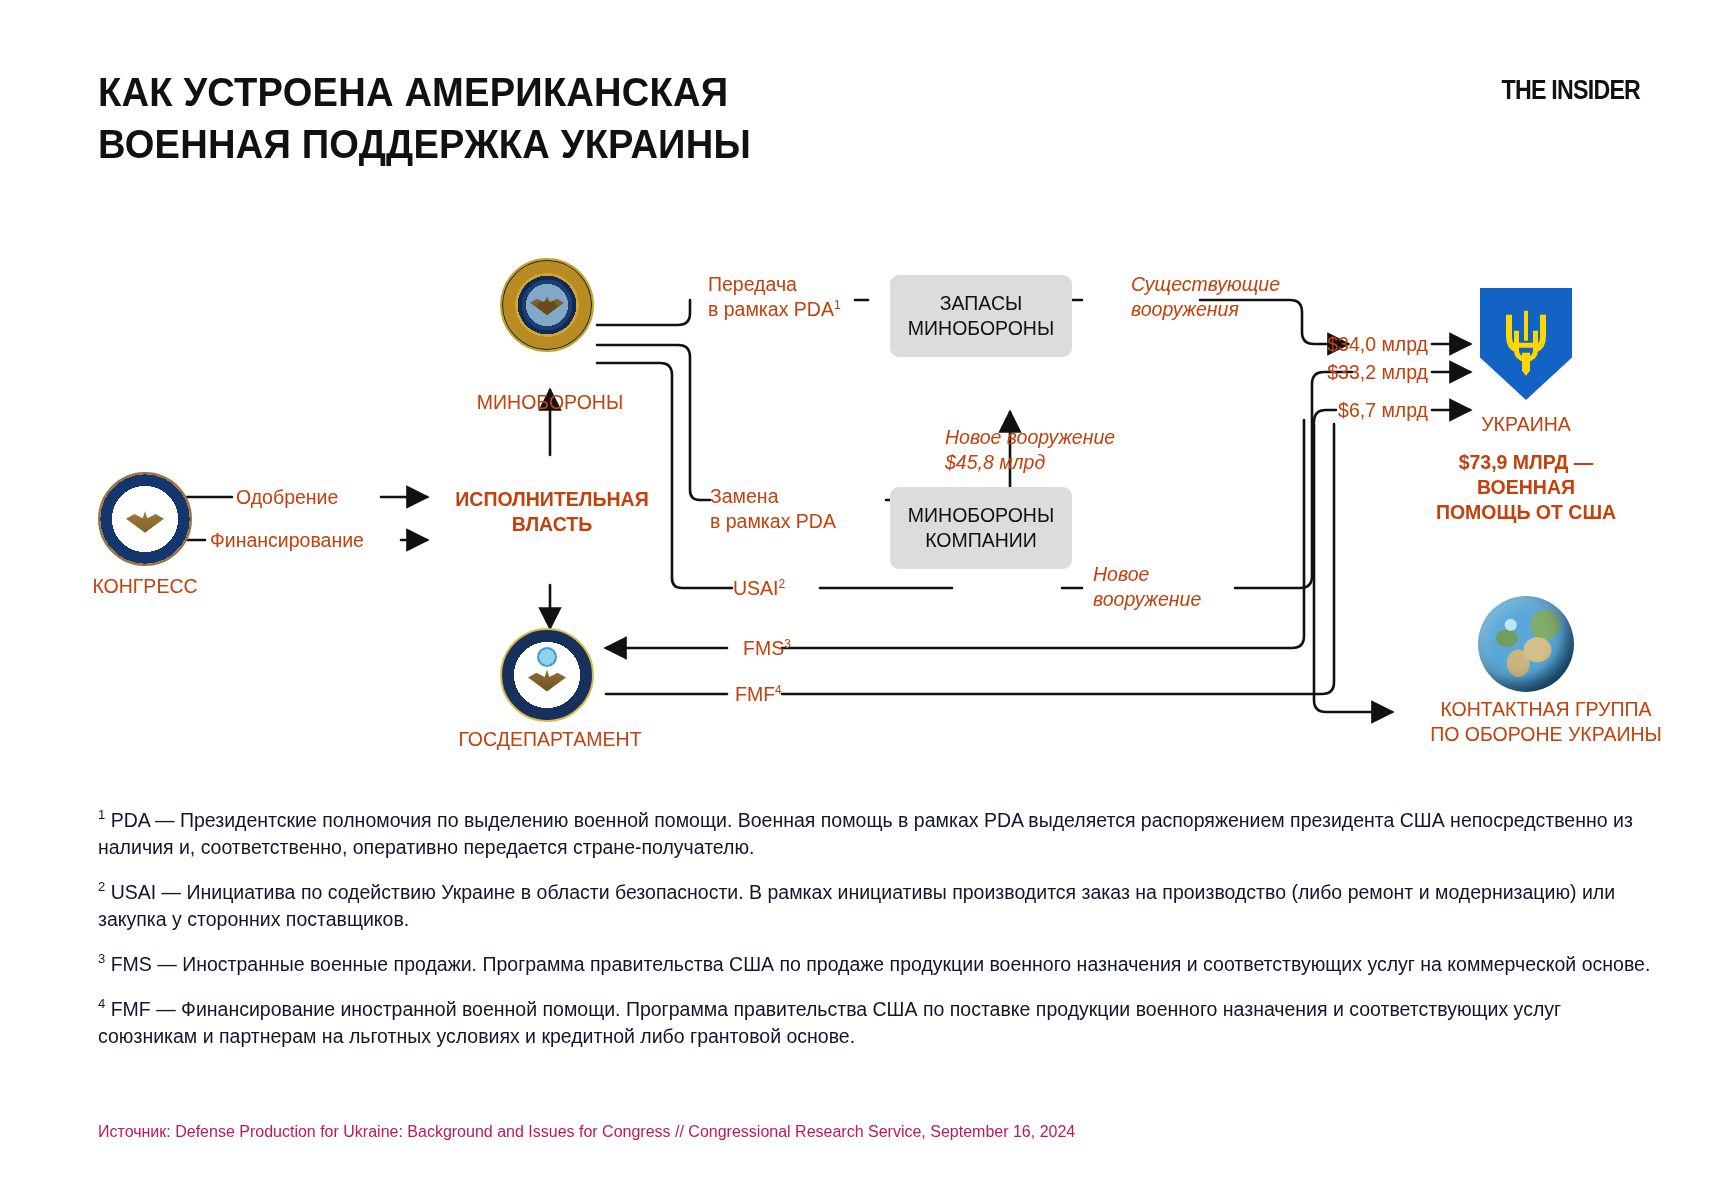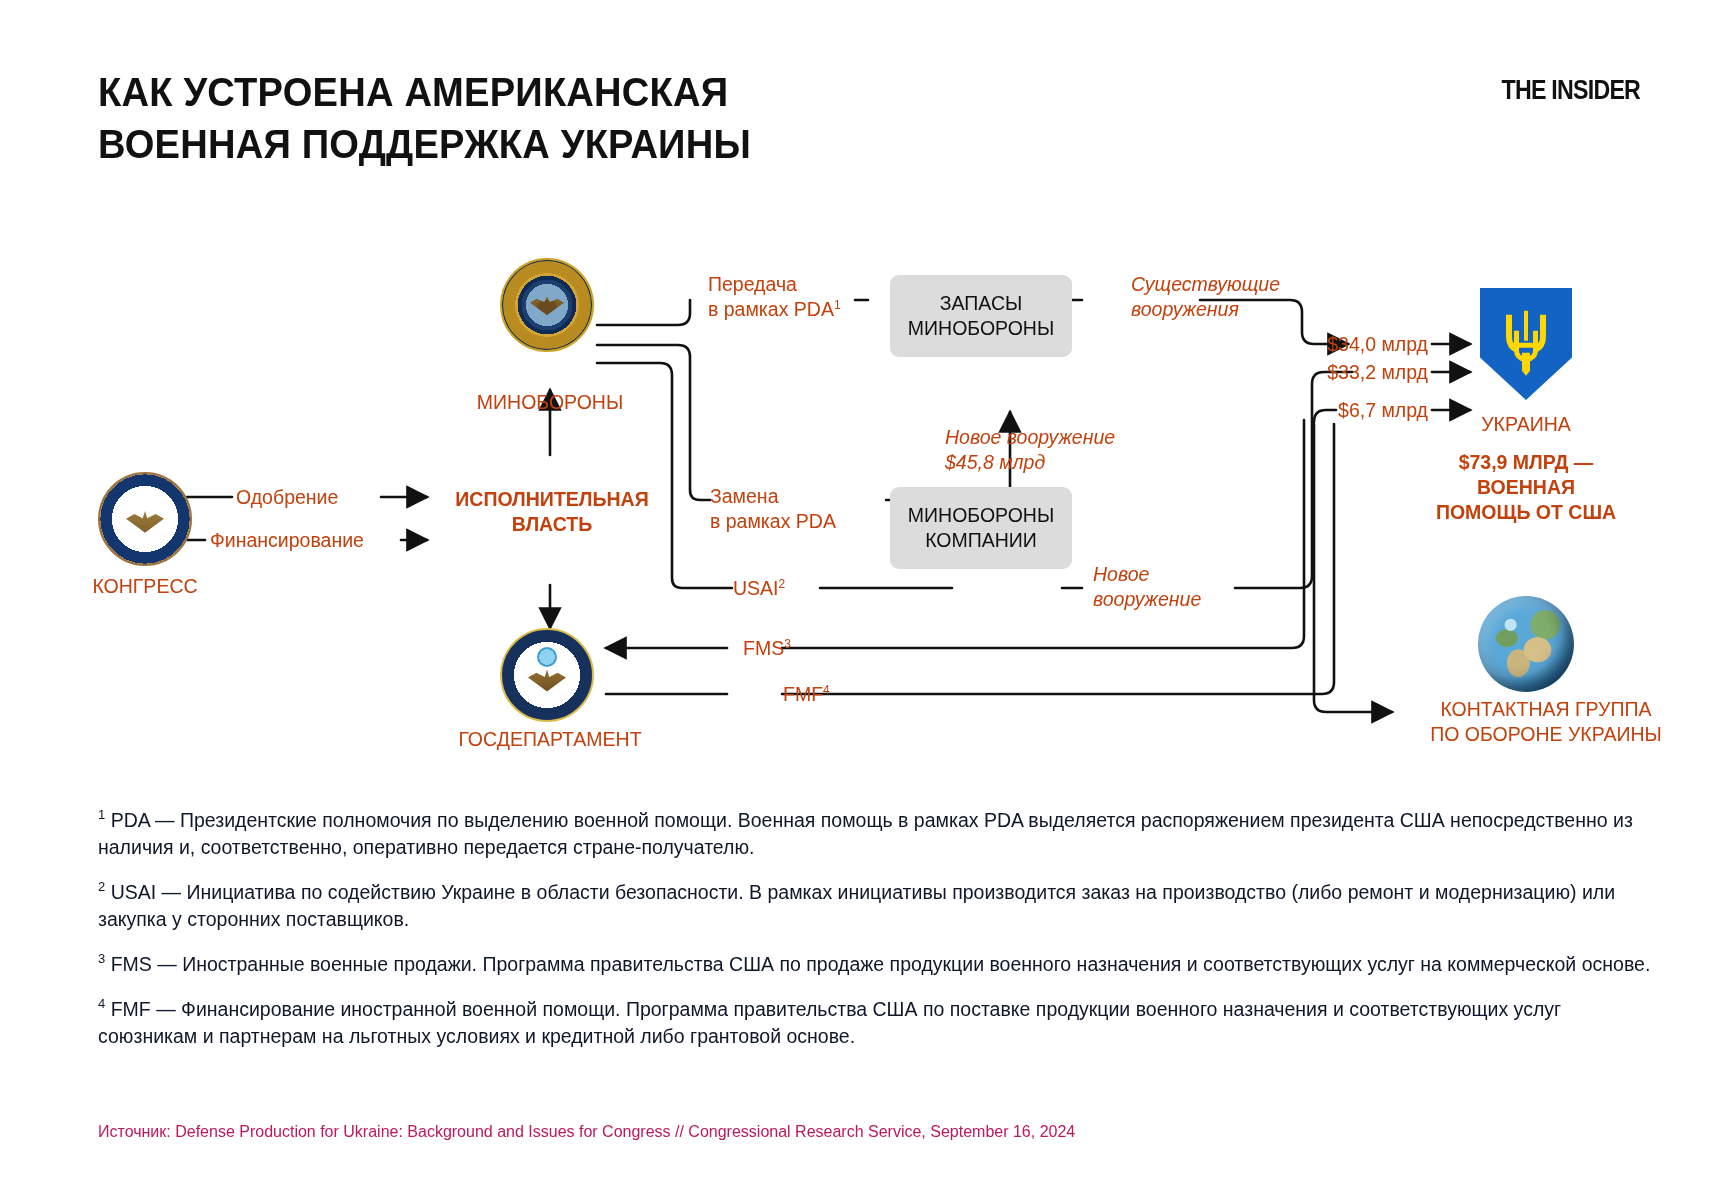--- a/index.html
+++ b/index.html
@@ -236,21 +236,21 @@
   <div class="dlabel" style="left:708px; top:272px;"><span>Передача
 в рамках PDA</span><sup style="font-size:12px;">1</sup></div>
 
   <div class="dlabel" style="left:710px; top:484px;">Замена
 в рамках PDA</div>
 
   <div class="dlabel" style="left:733px; top:576px;"><span>USAI</span><sup style="font-size:12px;">2</sup></div>
 
   <div class="dlabel" style="left:735px; top:636px;margin-left:8px;"><span>FMS</span><sup style="font-size:12px;">3</sup></div>
 
-  <div class="dlabel" style="left:735px; top:682px;margin-left:48px;"><span>FMF</span><sup style="font-size:12px;">4</sup></div>
+  <div class="dlabel" style="left:735px; top:682px;"><span>FMF</span><sup style="font-size:12px;">4</sup></div>
 
   <div class="dlabel it" style="left:1100px; top:272px;margin-left:31px;">Существующие
 вооружения</div>
 
   <div class="dlabel it" style="left:1093px; top:562px;">Новое
 вооружение</div>
 
   <div class="dlabel it" style="left:945px; top:425px;">Новое вооружение
 $45,8 млрд</div>
 

